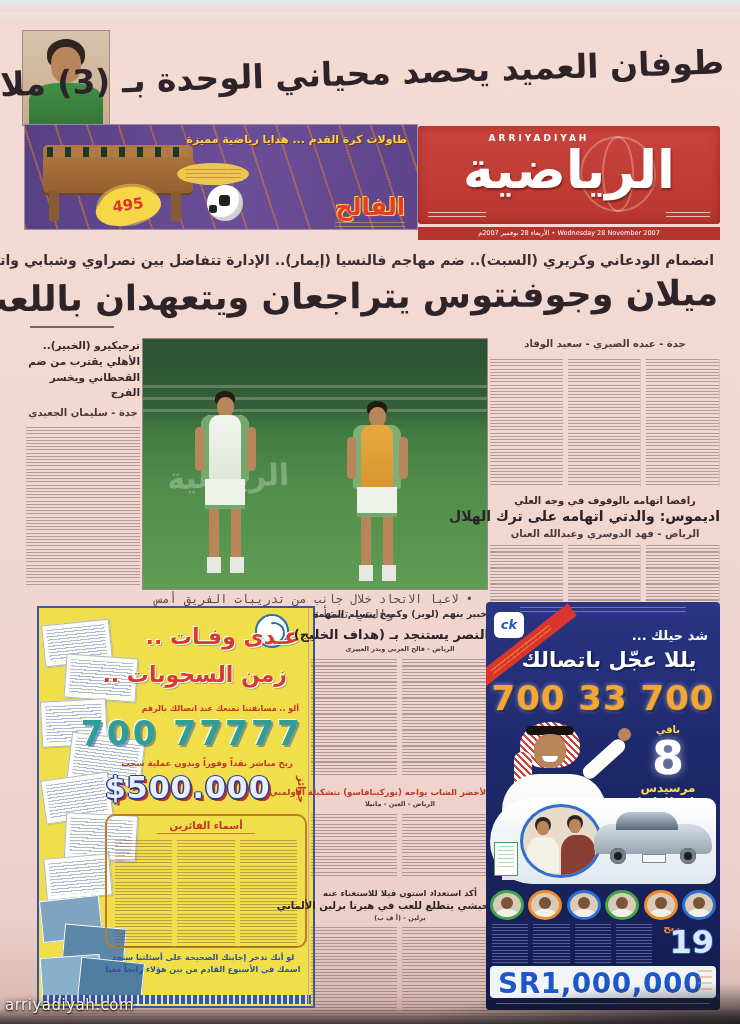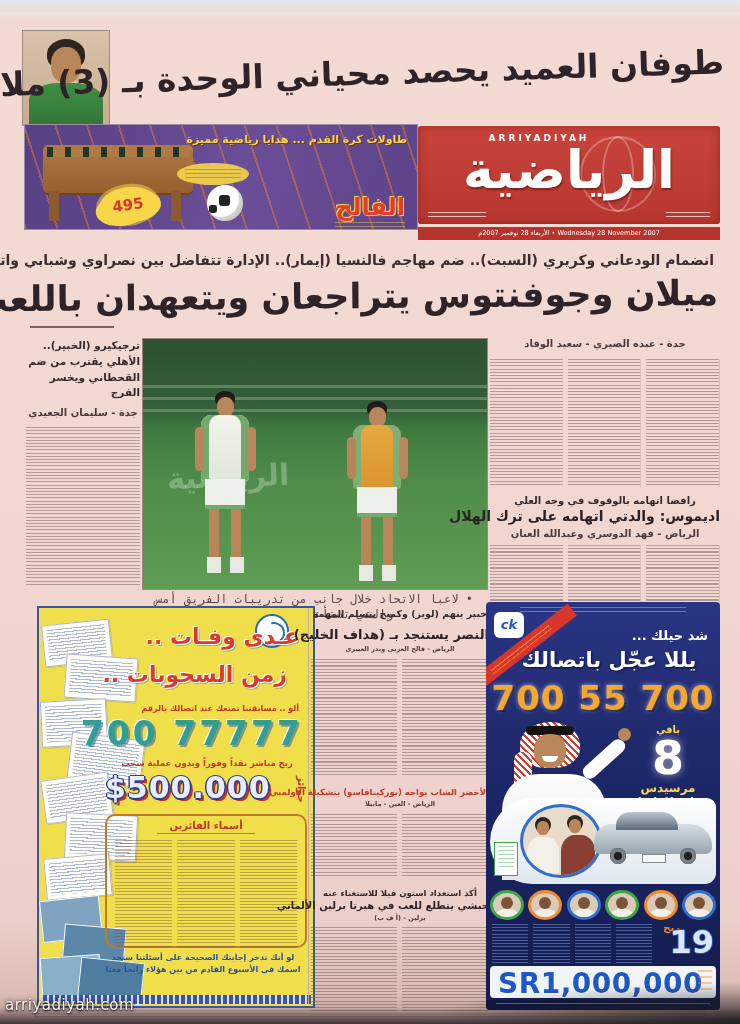--- a/index.html
+++ b/index.html
@@ -252,21 +252,21 @@
 
     <div class="abs" style="left:8px;top:10px;width:30px;height:26px;background:#fff;border-radius:6px;">
       <div class="ctr b" style="font-size:13px;color:#2456c4;font-style:italic;line-height:26px;">ck</div>
     </div>
     <div class="abs" style="left:-30px;top:40px;width:130px;height:15px;background:#d8362d;transform:rotate(-38deg);">
       <div class="tl" style="margin:5px 28px 0;height:5px;color:#ffd94d;"></div>
     </div>
 
     <div class="abs rtl b" style="right:12px;top:26px;font-size:13px;color:#fff;letter-spacing:4px;">شد حيلك ...</div>
     <div class="abs rtl ctr b" style="left:20px;top:46px;width:206px;font-size:21px;color:#fff;text-shadow:1px 1px 2px #0c1238;">يللا عجّل باتصالك</div>
-    <div class="abs ctr phone-orange" style="left:0;top:76px;width:234px;font-size:34px;">700 55 700</div>
+    <div class="abs ctr phone-orange" style="left:0;top:76px;width:234px;font-size:34px;">700 33 700</div>
 
     <div class="abs" style="left:6px;top:120px;width:130px;height:158px;">
       <div class="abs ghutra" style="left:28px;top:0;width:60px;height:46px;border-radius:50% 50% 42% 42%;"></div>
       <div class="abs" style="left:34px;top:4px;width:48px;height:9px;border-radius:6px;background:#17120e;"></div>
       <div class="abs skin" style="left:42px;top:12px;width:32px;height:34px;border-radius:45%;">
         <div class="abs" style="left:8px;top:22px;width:16px;height:6px;border-radius:0 0 10px 10px;background:#fff;"></div>
       </div>
       <div class="abs ghutra" style="left:22px;top:30px;width:18px;height:50px;border-radius:8px;"></div>
       <div class="abs" style="left:10px;top:52px;width:104px;height:106px;border-radius:36px 36px 0 0;background:linear-gradient(180deg,#fdfdfb,#e3e7ea);"></div>
       <div class="abs" style="left:86px;top:30px;width:52px;height:14px;border-radius:8px;background:#fdfdfb;transform:rotate(-42deg);"></div>

